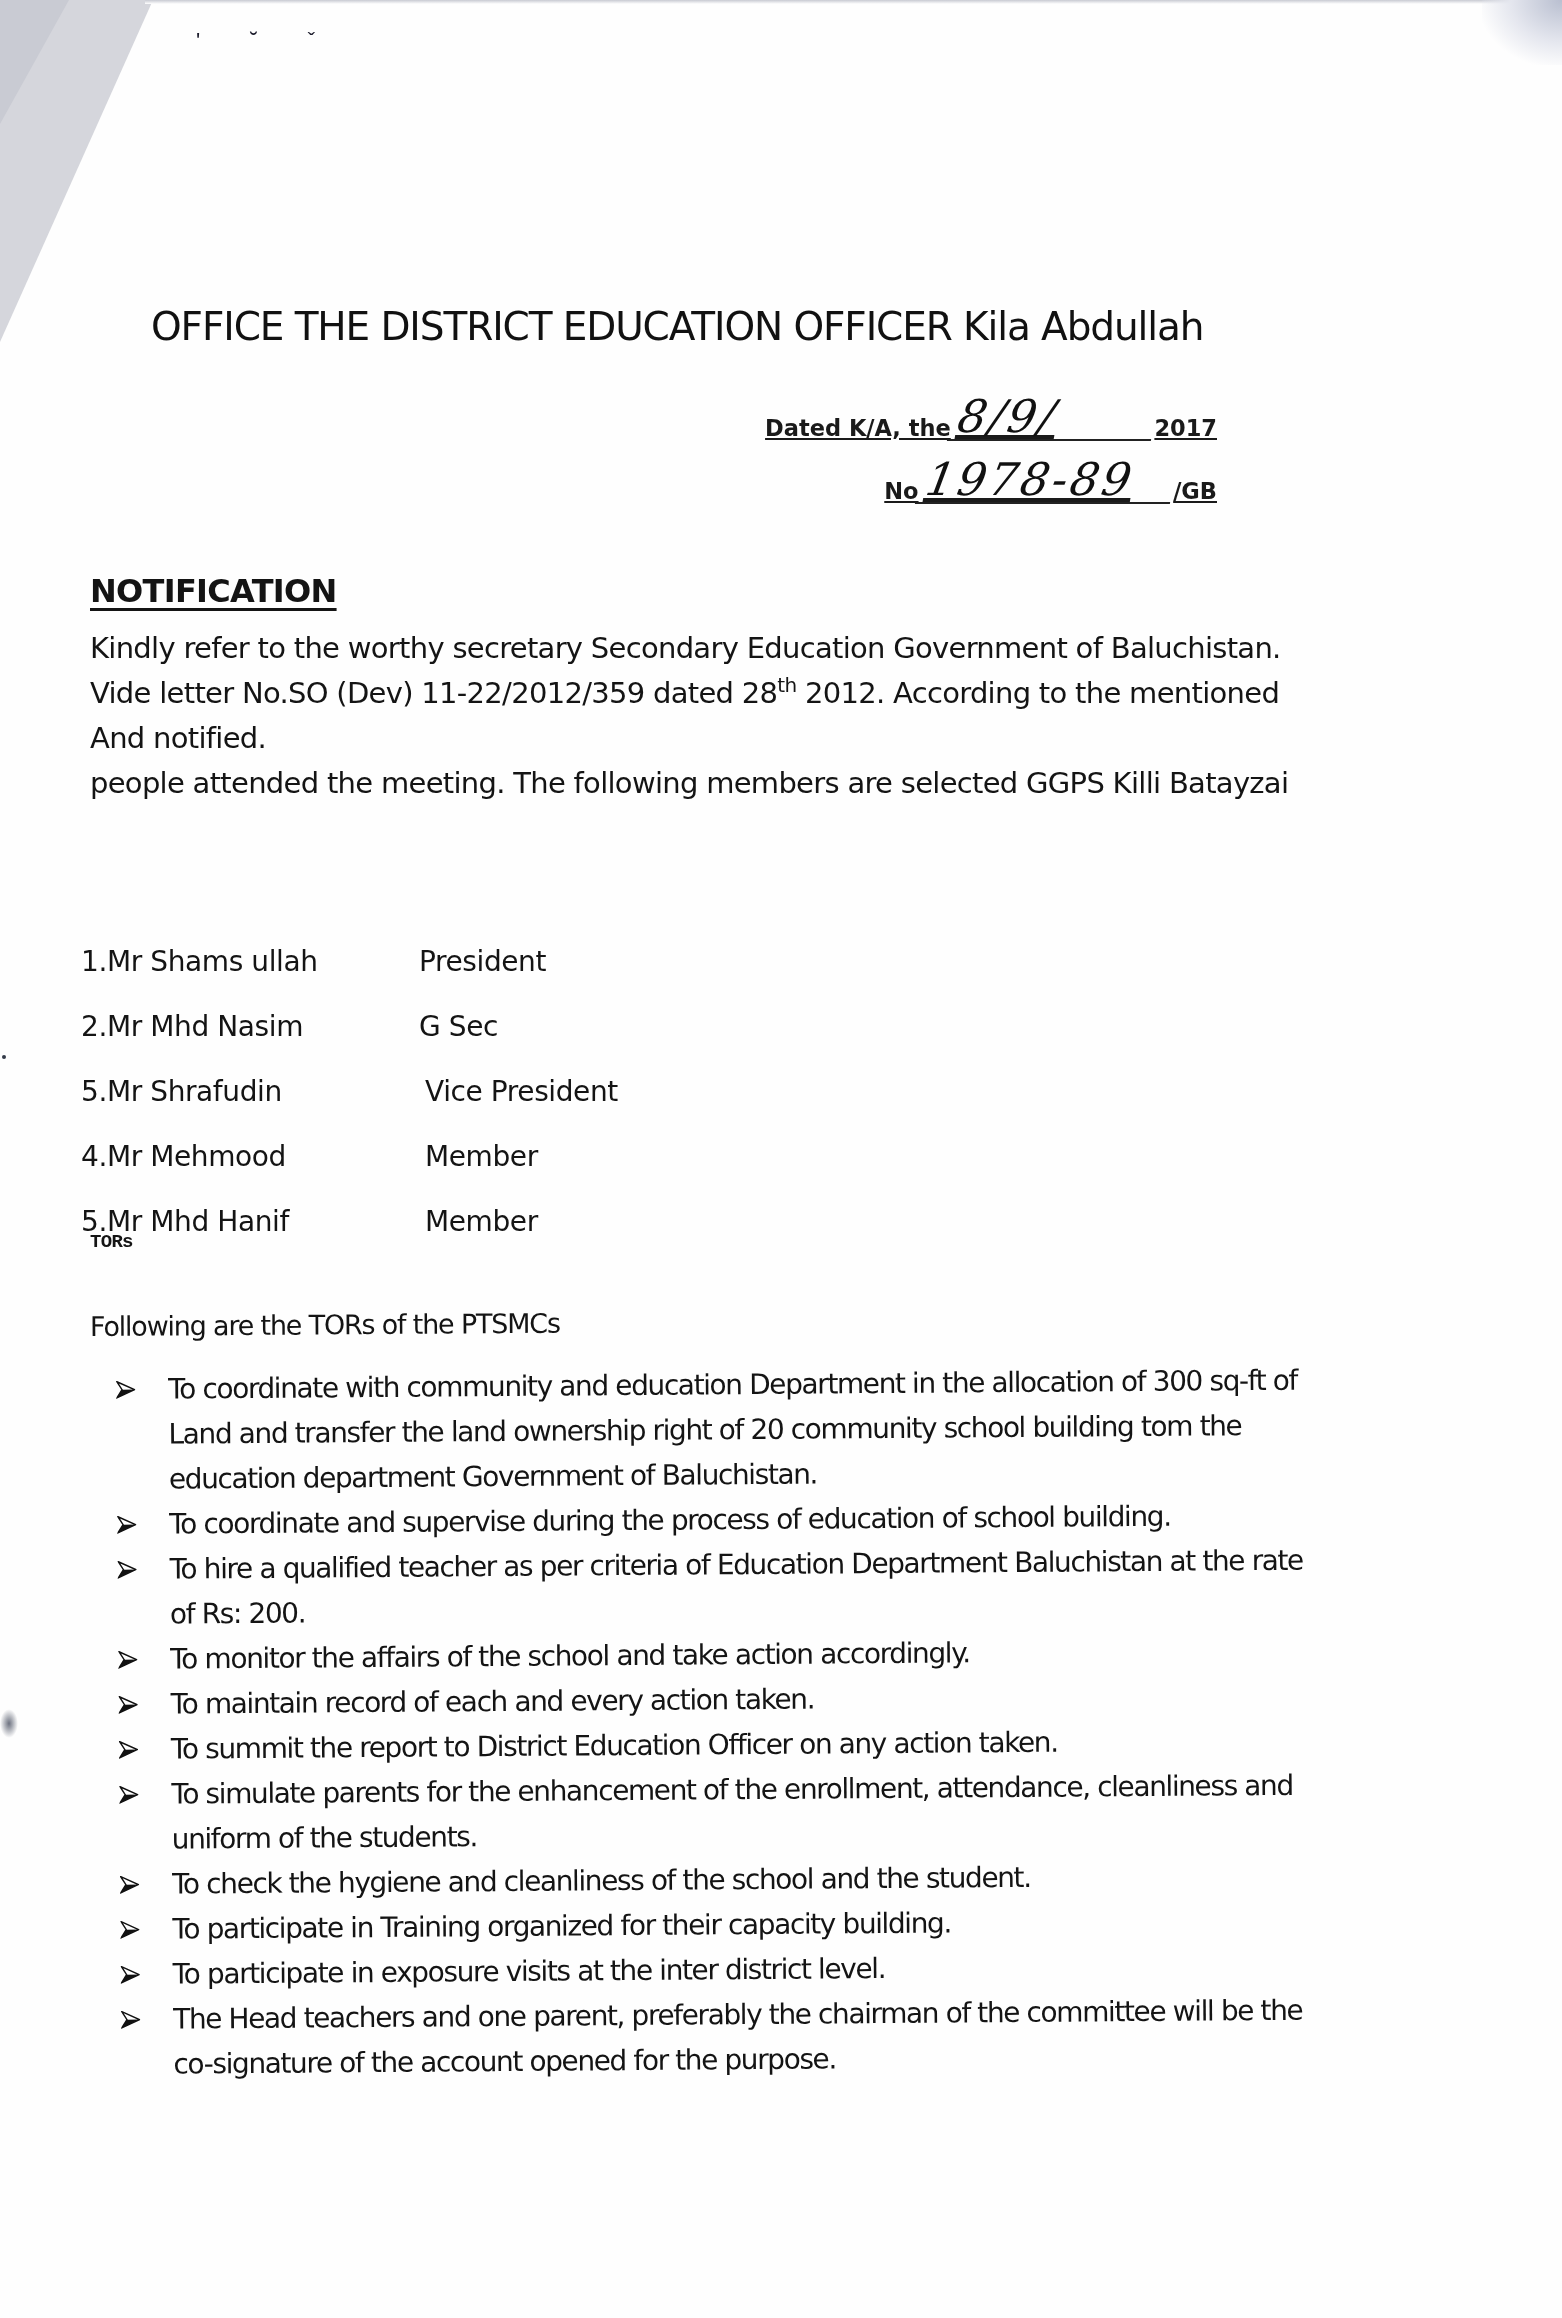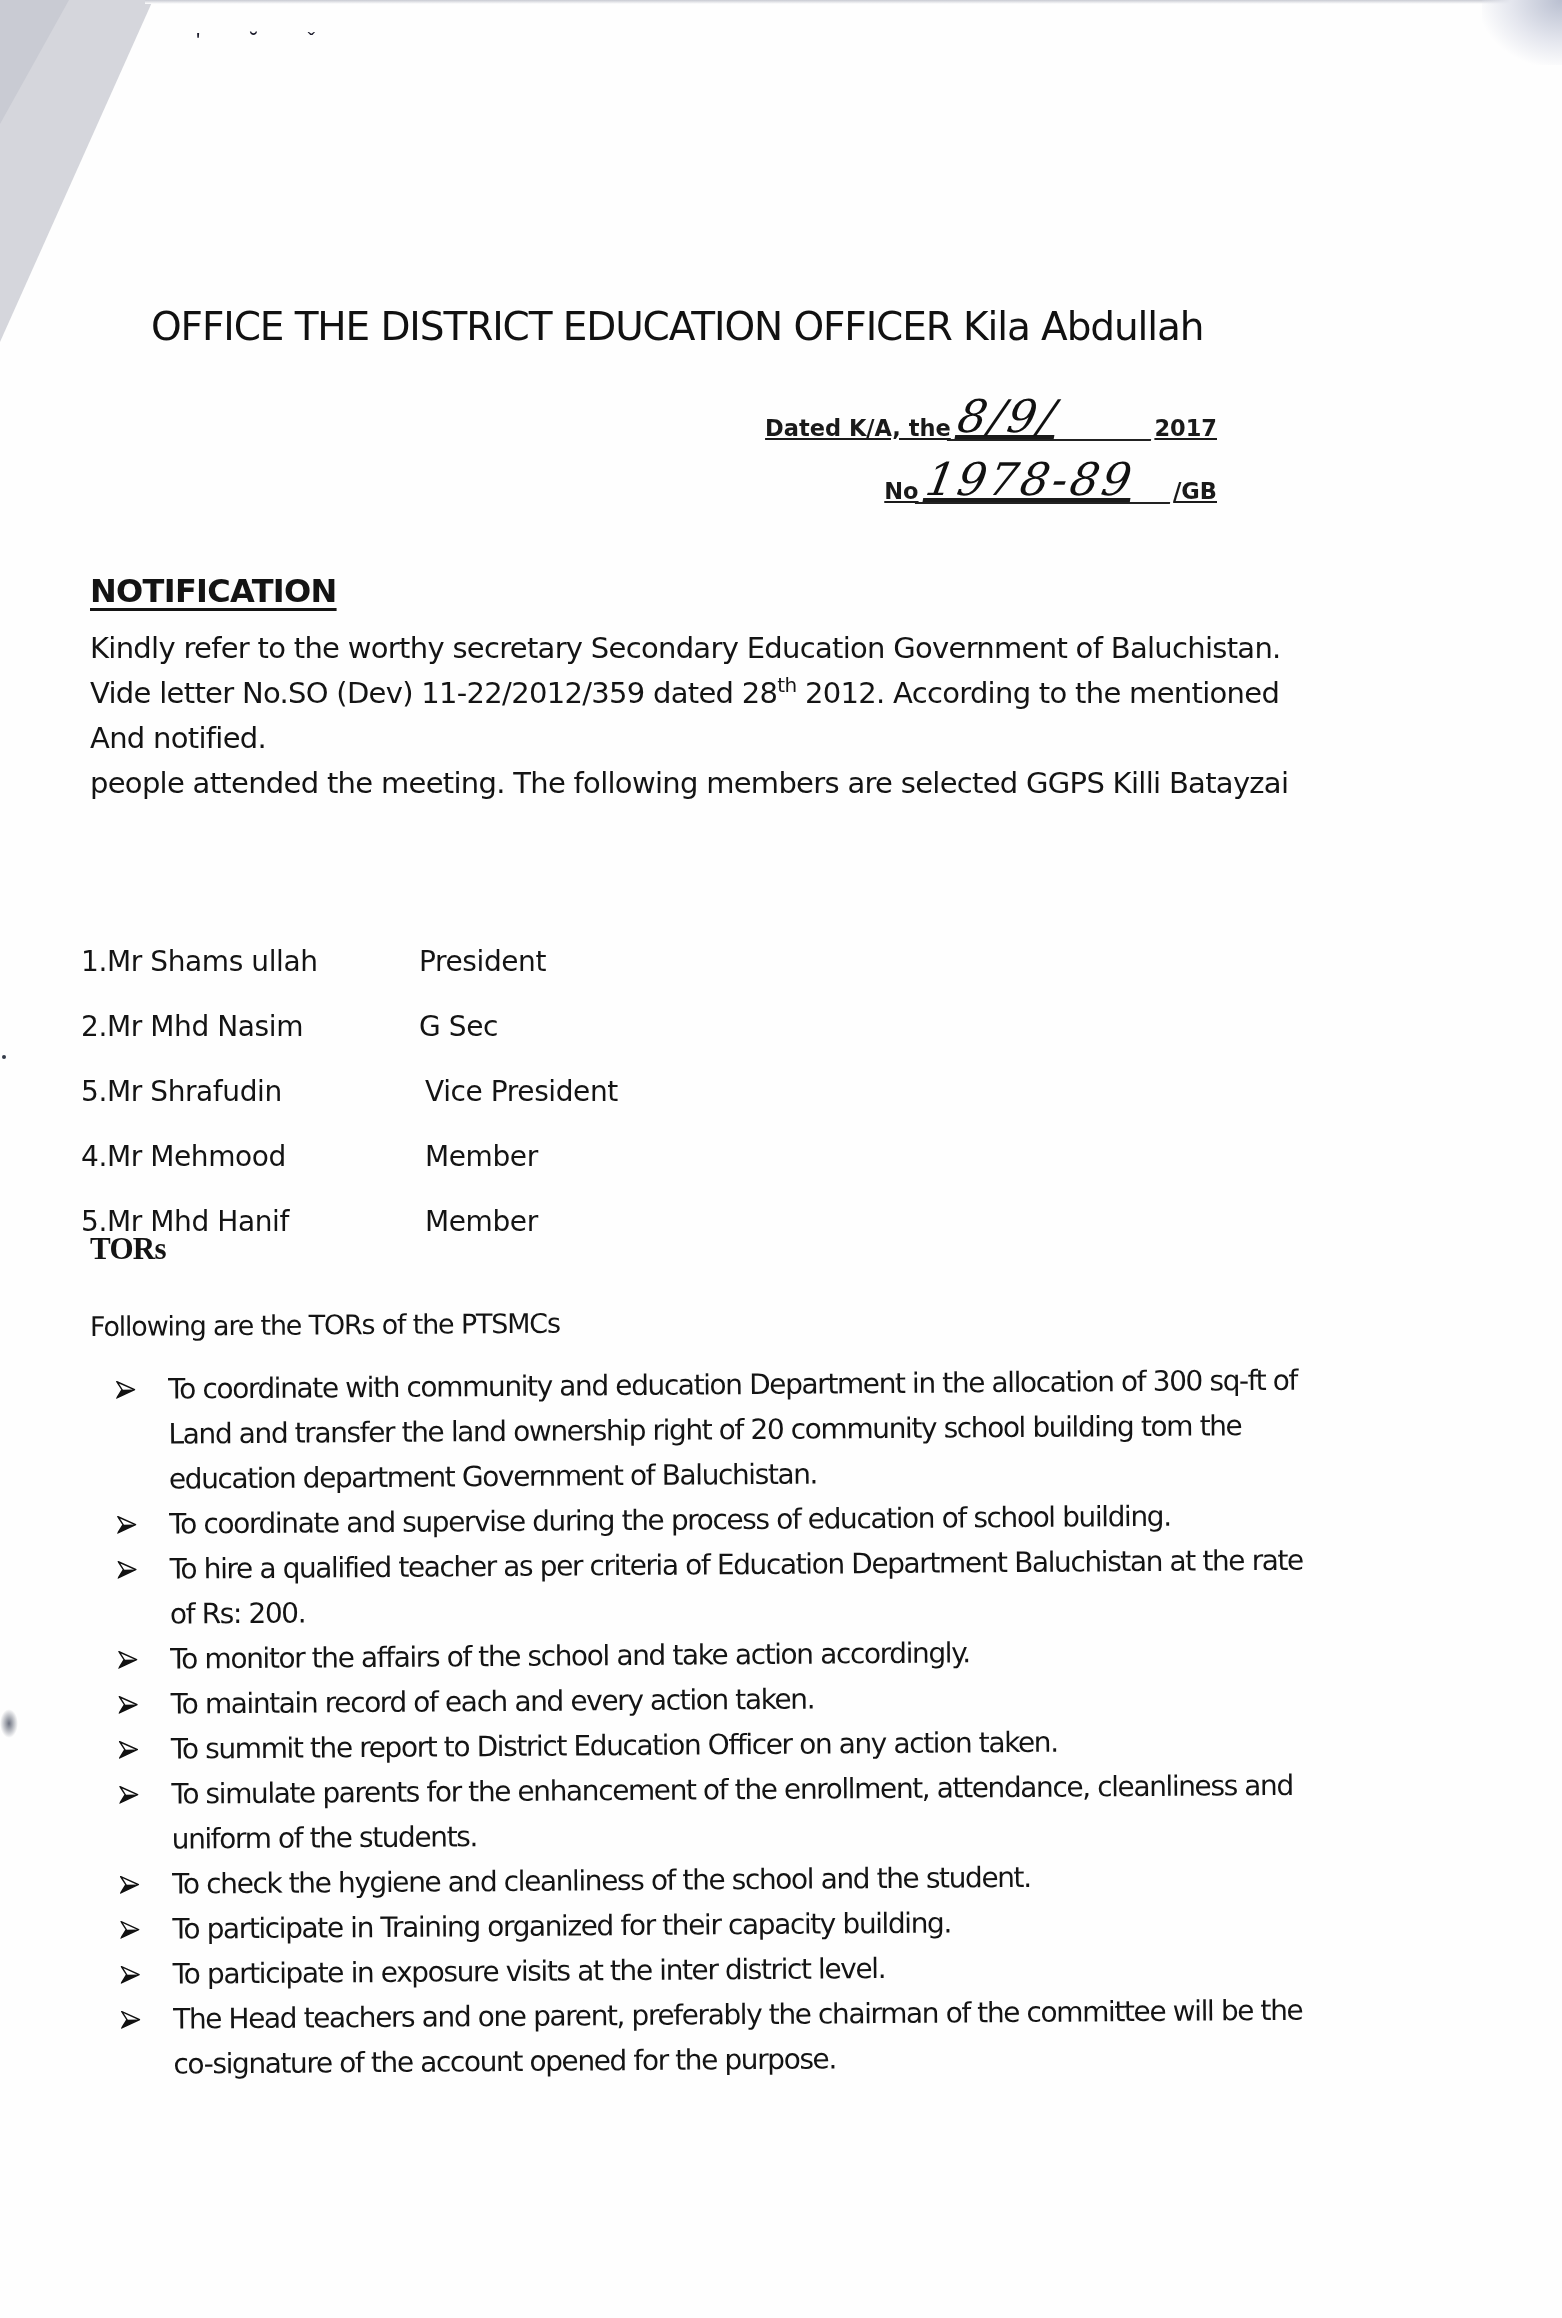--- a/index.html
+++ b/index.html
@@ -170,23 +170,23 @@
     letter-spacing: -0.4px;
   }
   .member-name { position: absolute; left: 0; top: 0; white-space: nowrap; }
   .member-role { position: absolute; left: 338px; top: 0; white-space: nowrap; }
   .member-row.shift .member-role { left: 344px; }
 
   .tors-heading {
     position: absolute;
     left: 90px;
     top: 1231px;
-    font-size: 31px;
+    font-size: 19px;
     font-weight: bold;
-    font-family: Liberation Serif, serif;
+    font-family: Liberation Mono, monospace;
     letter-spacing: -0.7px;
   }
   .tors-intro {
     position: absolute;
     left: 90px;
     top: 1311px;
     font-size: 27px;
     font-family: "DejaVu Sans", sans-serif;
     letter-spacing: -1.2px;
     white-space: nowrap;

